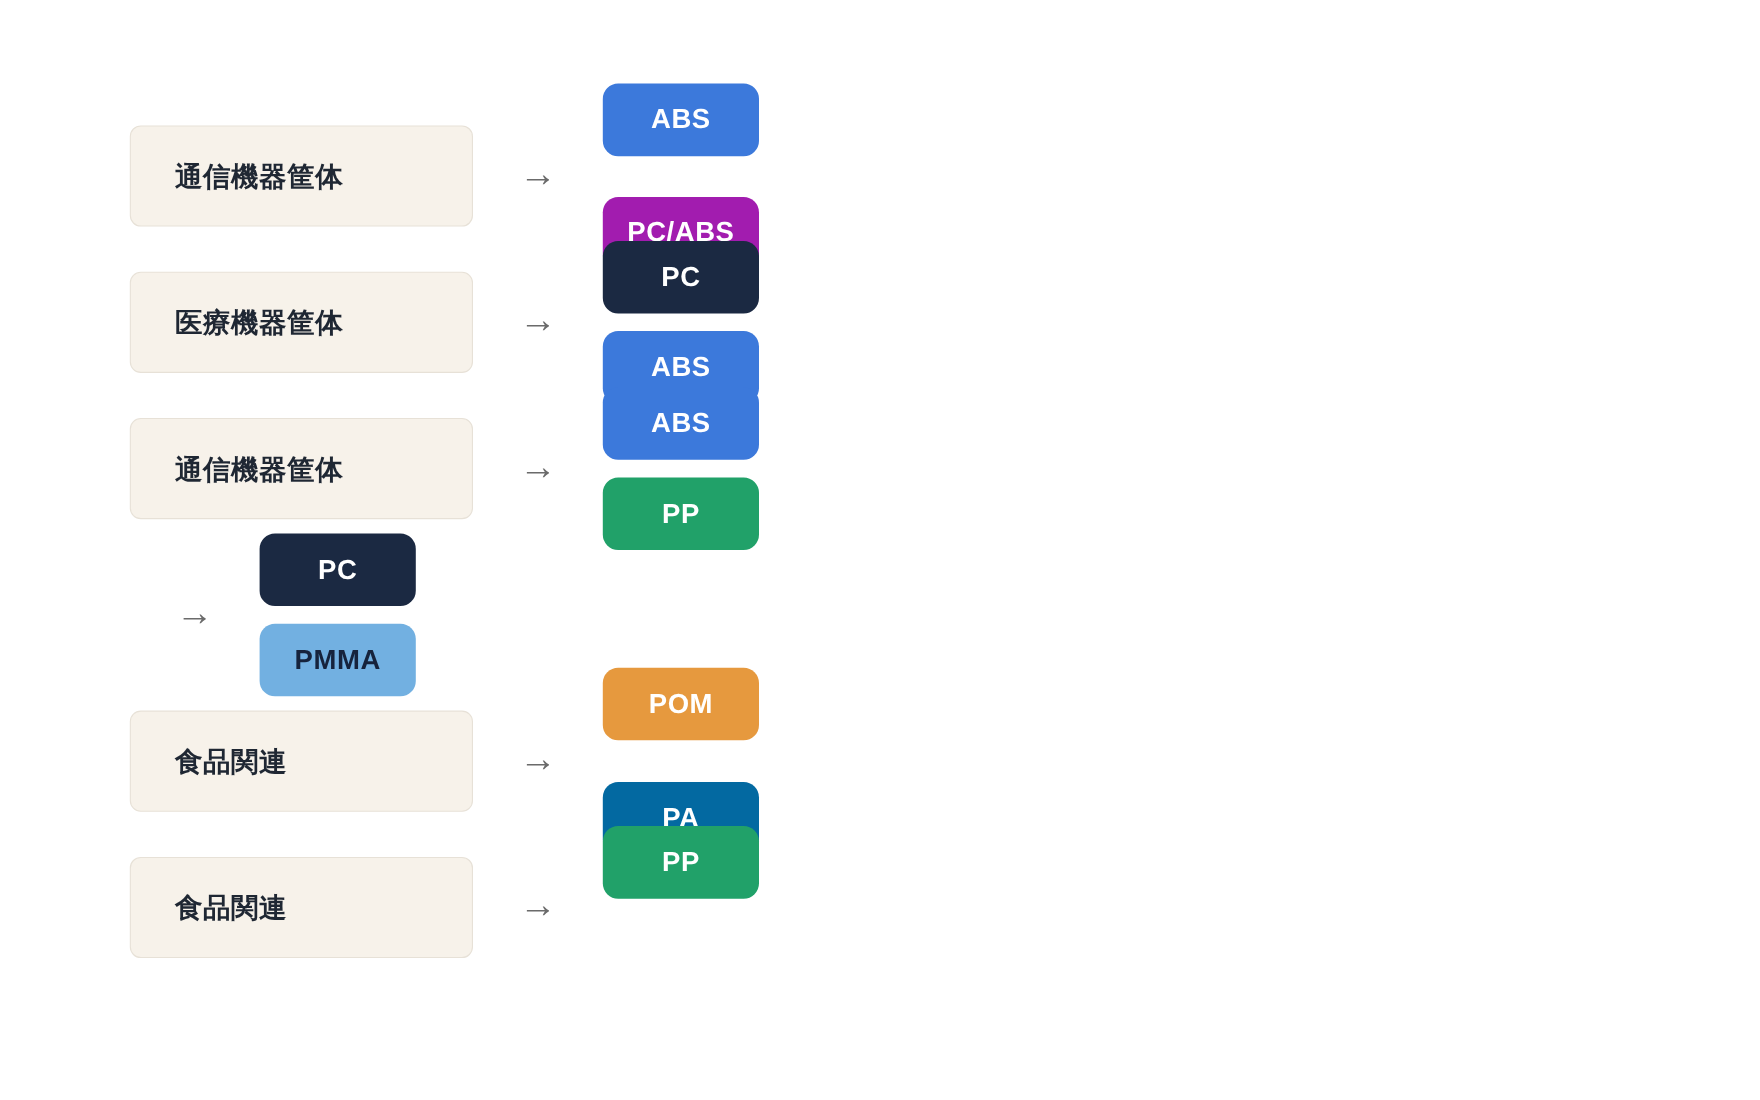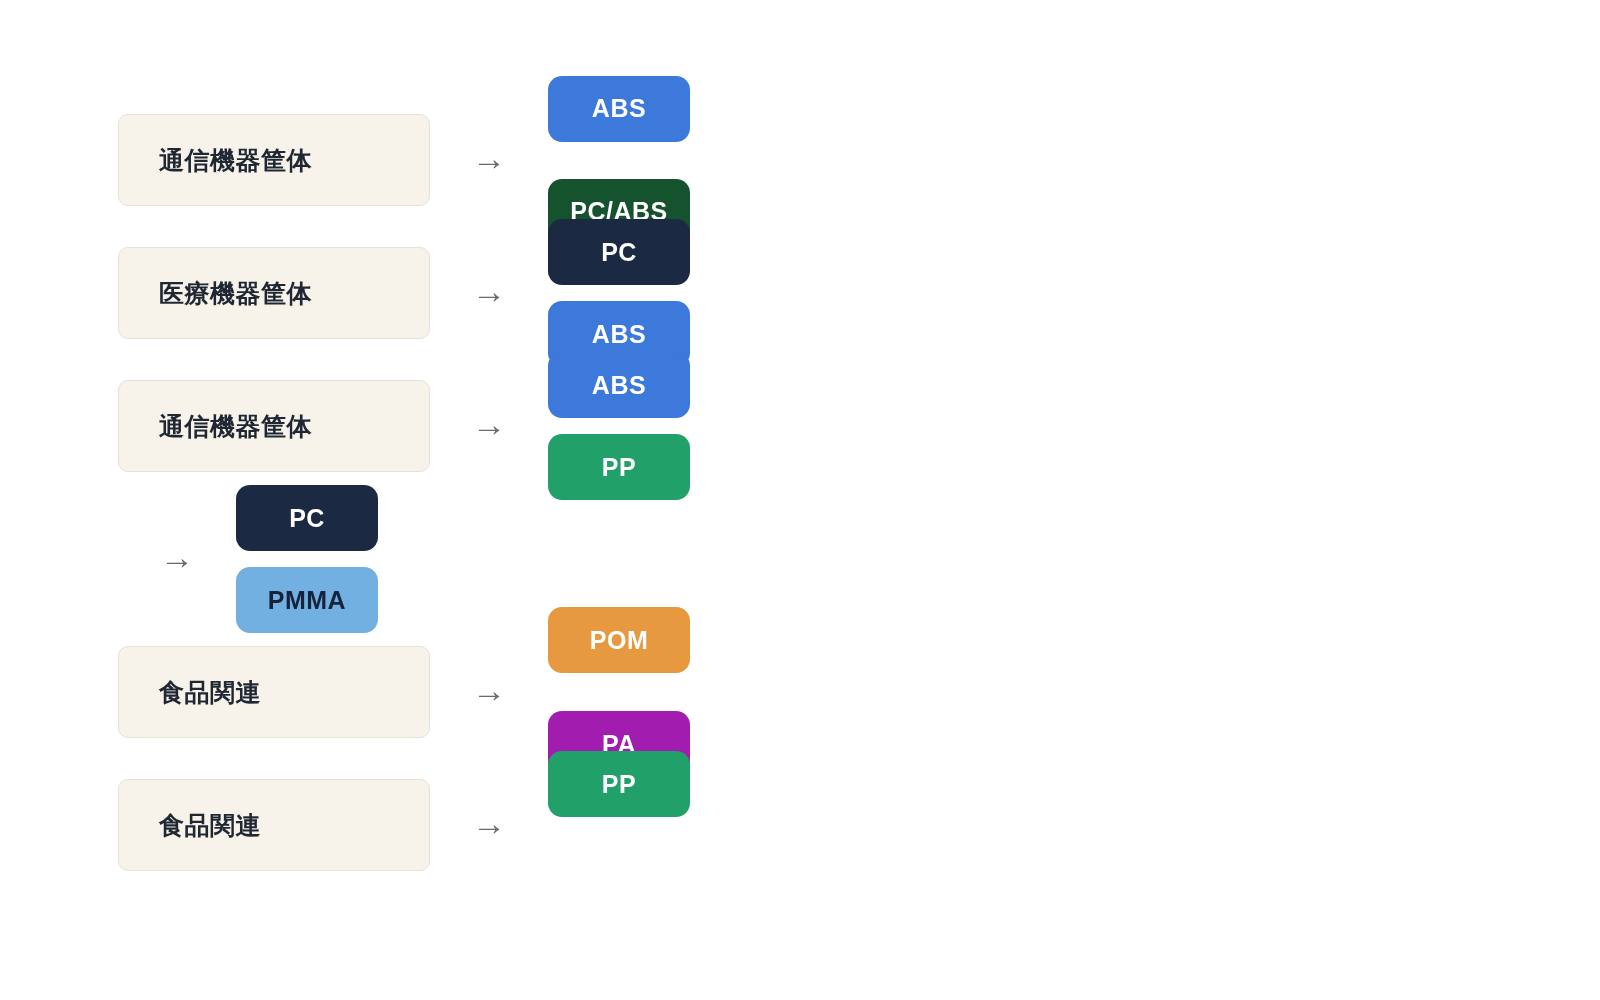--- a/index.html
+++ b/index.html
@@ -84,21 +84,21 @@
 
     <div class="row">
       <div class="category-box">
         <span>通信機器筐体</span>
       </div>
       <div class="arrow-cell">
         <span class="arrow-glyph">→</span>
       </div>
       <div class="tags">
         <div class="tag" style="background: rgb(60, 121, 219); color: rgb(255, 255, 255);">ABS</div>
-        <div class="tag" style="background: #14532d; color: rgb(255, 255, 255); margin-top: 21px;">PC/ABS</div>
+        <div class="tag" style="background: #a21caf; color: rgb(255, 255, 255); margin-top: 21px;">PC/ABS</div>
       </div>
     </div>
 
     <div class="row">
       <div class="category-box">
         <span>医療機器筐体</span>
       </div>
       <div class="arrow-cell">
         <span class="arrow-glyph">→</span>
       </div>
@@ -133,21 +133,21 @@
 
     <div class="row">
       <div class="category-box">
         <span>食品関連</span>
       </div>
       <div class="arrow-cell">
         <span class="arrow-glyph">→</span>
       </div>
       <div class="tags">
         <div class="tag" style="background: rgb(230, 153, 62); color: rgb(255, 255, 255);">POM</div>
-        <div class="tag" style="background: #a21caf; color: rgb(255, 255, 255); margin-top: 22px;">PA</div>
+        <div class="tag" style="background: #0369a1; color: rgb(255, 255, 255); margin-top: 22px;">PA</div>
       </div>
     </div>
 
     <div class="row">
       <div class="category-box">
         <span>食品関連</span>
       </div>
       <div class="arrow-cell">
         <span class="arrow-glyph">→</span>
       </div>

